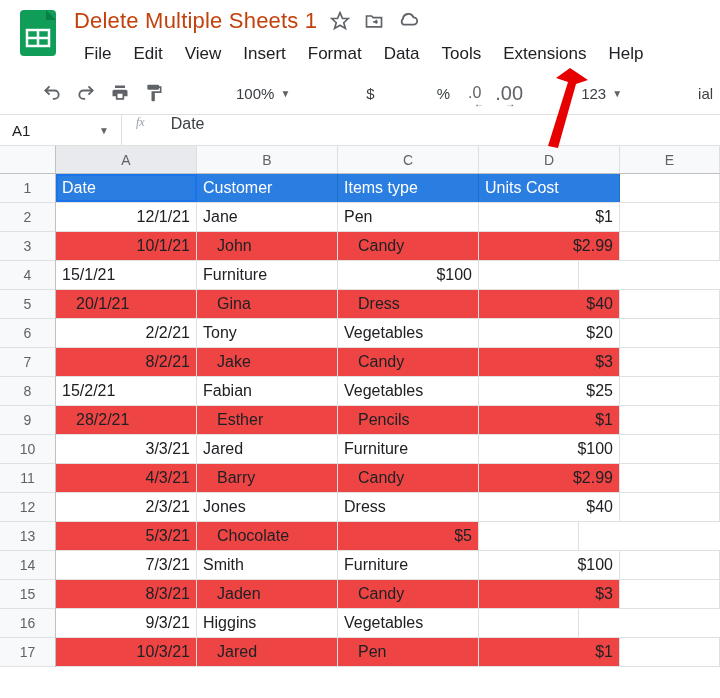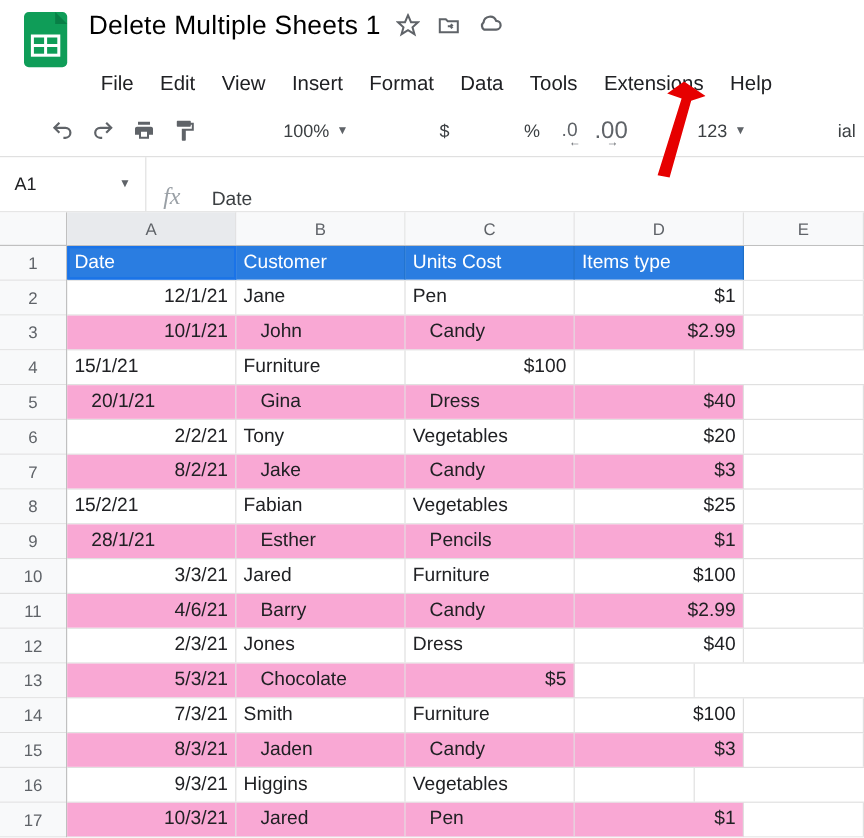--- a/index.html
+++ b/index.html
@@ -2,51 +2,51 @@
 <html><head>
 <meta charset="utf-8">
 <style>
   * { box-sizing: border-box; margin: 0; padding: 0; }
   body { font-family: Arial, sans-serif; font-size: 14px; color: #202124; background: #fff; width: 720px; height: 698px; overflow: hidden; position: relative; }
 
   .header { display: flex; align-items: flex-start; padding: 8px 16px 0 18px; }
   .logo { width: 40px; height: 50px; margin-right: 16px; flex-shrink: 0; }
   .title-area { flex: 1; }
   .title-row { display: flex; align-items: center; gap: 12px; margin-bottom: 4px; }
-  .doc-title { font-size: 22px; color: #000000; font-weight: 400; letter-spacing: 0.2px; }
+  .doc-title { font-size: 22px; color: #c2410c; font-weight: 400; letter-spacing: 0.2px; }
   .title-icon { width: 22px; height: 22px; color: #5f6368; display: flex; align-items: center; justify-content: center; }
-  .menubar { display: flex; gap: 2px; margin-top: 22px; align-items: center; }
+  .menubar { display: flex; gap: 2px; margin-top: 6px; align-items: center; }
   .menu-item { padding: 4px 10px; font-size: 17px; color: #202124; cursor: pointer; border-radius: 4px; }
 
   .toolbar { display: flex; align-items: center; padding: 14px 18px 10px 42px; gap: 14px; font-size: 15px; color: #3c4043; }
   .tb-icon { width: 22px; height: 22px; color: #5f6368; display: flex; align-items: center; justify-content: center; cursor: pointer; }
   .tb-sep { width: 1px; height: 22px; background: #dadce0; }
   .tb-text { display: flex; align-items: center; gap: 6px; cursor: pointer; padding: 2px 4px; margin-left: 40px; }
   .tb-dropdown { font-size: 10px; color: #5f6368; }
   .tb-font-select { display:flex; align-items:center; gap:24px; }
 
-  .namebox-row { display: flex; align-items: flex-end; border-top: 1px solid #e0e0e0; border-bottom: 1px solid #e0e0e0; height: 47px; }
+  .namebox-row { display: flex; align-items: flex-start; border-top: 1px solid #e0e0e0; border-bottom: 1px solid #e0e0e0; height: 32px; }
   .namebox { width: 122px; padding: 0 12px; display: flex; align-items: center; justify-content: space-between; border-right: 1px solid #e0e0e0; height: 100%; font-size: 15px; }
-  .fx-label { font-style: italic; color: #9aa0a6; padding: 0 14px; font-size: 20px; font-family: Georgia, serif; margin-top: 16px; }
+  .fx-label { font-style: italic; color: #9aa0a6; padding: 0 14px; font-size: 12px; font-family: Georgia, serif; }
   .formula-val { padding: 0 12px; font-size: 16px; color: #3c4043; }
 
   .grid { display: flex; }
   .row-headers { width: 56px; border-right: 1px solid #c0c0c0; }
   .corner { height: 28px; background: #f8f9fa; border-bottom: 1px solid #c0c0c0; }
   .row-h { height: 29px; display: flex; align-items: center; justify-content: center; background: #f8f9fa; border-bottom: 1px solid #e0e0e0; font-size: 14px; color: #5f6368; }
 
   .cols { flex: 1; }
   .col-headers { display: flex; height: 28px; border-bottom: 1px solid #c0c0c0; }
   .col-h { background: #f8f9fa; border-right: 1px solid #e0e0e0; display: flex; align-items: center; justify-content: center; font-size: 14px; color: #5f6368; }
   .col-h.active { background: #e8eaed; }
   .cA { width: 141px; } .cB { width: 141px; } .cC { width: 141px; } .cD { width: 141px; } .cE { width: 100px; }
 
   .data-row { display: flex; height: 29px; border-bottom: 1px solid #e0e0e0; }
   .cell { border-right: 1px solid #e0e0e0; display: flex; align-items: center; padding: 0 6px; font-size: 16px; overflow: hidden; white-space: nowrap; }
-  .alt { background: #f9a8d4; padding-left: 20px; }
+  .alt { background: #ef4444; padding-left: 20px; }
   .header-row .cell { background: #2a7de1; color: #fff; font-weight: 400; border-right: 1px solid #1e6fc7;}
   .right { justify-content: flex-end; }
   .selected-cell { outline: 2px solid #1a73e8; outline-offset: -2px; }
 
   .arrow { position: absolute; left: 528px; top: 68px; pointer-events: none; }
 </style>
 </head>
 <body>
 
 <div class="header">
@@ -182,22 +182,22 @@
       <div class="col-h cA active">A</div>
       <div class="col-h cB">B</div>
       <div class="col-h cC">C</div>
       <div class="col-h cD">D</div>
       <div class="col-h cE">E</div>
     </div>
     <div id="data-rows">
         <div class="data-row header-row">
           <div class="cell cA selected-cell">Date</div>
           <div class="cell cB">Customer</div>
+          <div class="cell cC">Items type</div>
           <div class="cell cD">Units Cost</div>
-          <div class="cell cC">Items type</div>
           <div class="cell cE" style="background:#fff;border-right:1px solid #e0e0e0;"></div>
         </div>
         <div class="data-row">
           <div class="cell cA right">12/1/21</div>
           <div class="cell cB">Jane</div>
           <div class="cell cC">Pen</div>
           <div class="cell cD right">$1</div>
           <div class="cell cE"></div>
         </div>
         <div class="data-row">
@@ -235,35 +235,35 @@
           <div class="cell cE"></div>
         </div>
         <div class="data-row">
           <div class="cell cA">15/2/21</div>
           <div class="cell cB">Fabian</div>
           <div class="cell cC">Vegetables</div>
           <div class="cell cD right">$25</div>
           <div class="cell cE"></div>
         </div>
         <div class="data-row">
-          <div class="cell cA alt">28/1/21</div>
+          <div class="cell cA alt">28/2/21</div>
           <div class="cell cB alt">Esther</div>
           <div class="cell cC alt">Pencils</div>
           <div class="cell cD alt right">$1</div>
           <div class="cell cE"></div>
         </div>
         <div class="data-row">
           <div class="cell cA right">3/3/21</div>
           <div class="cell cB">Jared</div>
           <div class="cell cC">Furniture</div>
           <div class="cell cD right">$100</div>
           <div class="cell cE"></div>
         </div>
         <div class="data-row">
-          <div class="cell cA alt right">4/6/21</div>
+          <div class="cell cA alt right">4/3/21</div>
           <div class="cell cB alt">Barry</div>
           <div class="cell cC alt">Candy</div>
           <div class="cell cD alt right">$2.99</div>
           <div class="cell cE"></div>
         </div>
         <div class="data-row">
           <div class="cell cA right">2/3/21</div>
           <div class="cell cB">Jones</div>
           <div class="cell cC">Dress</div>
           <div class="cell cD right">$40</div>

